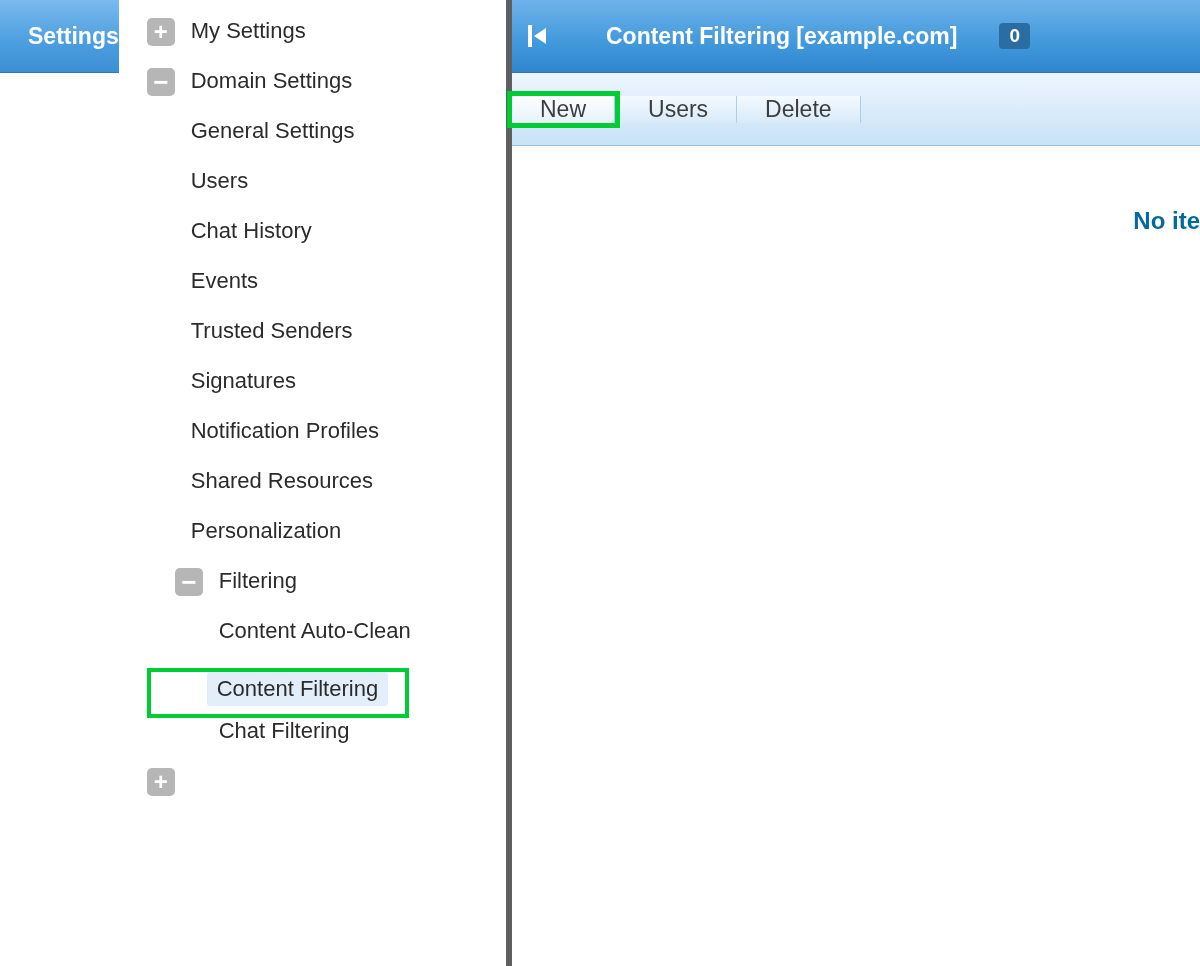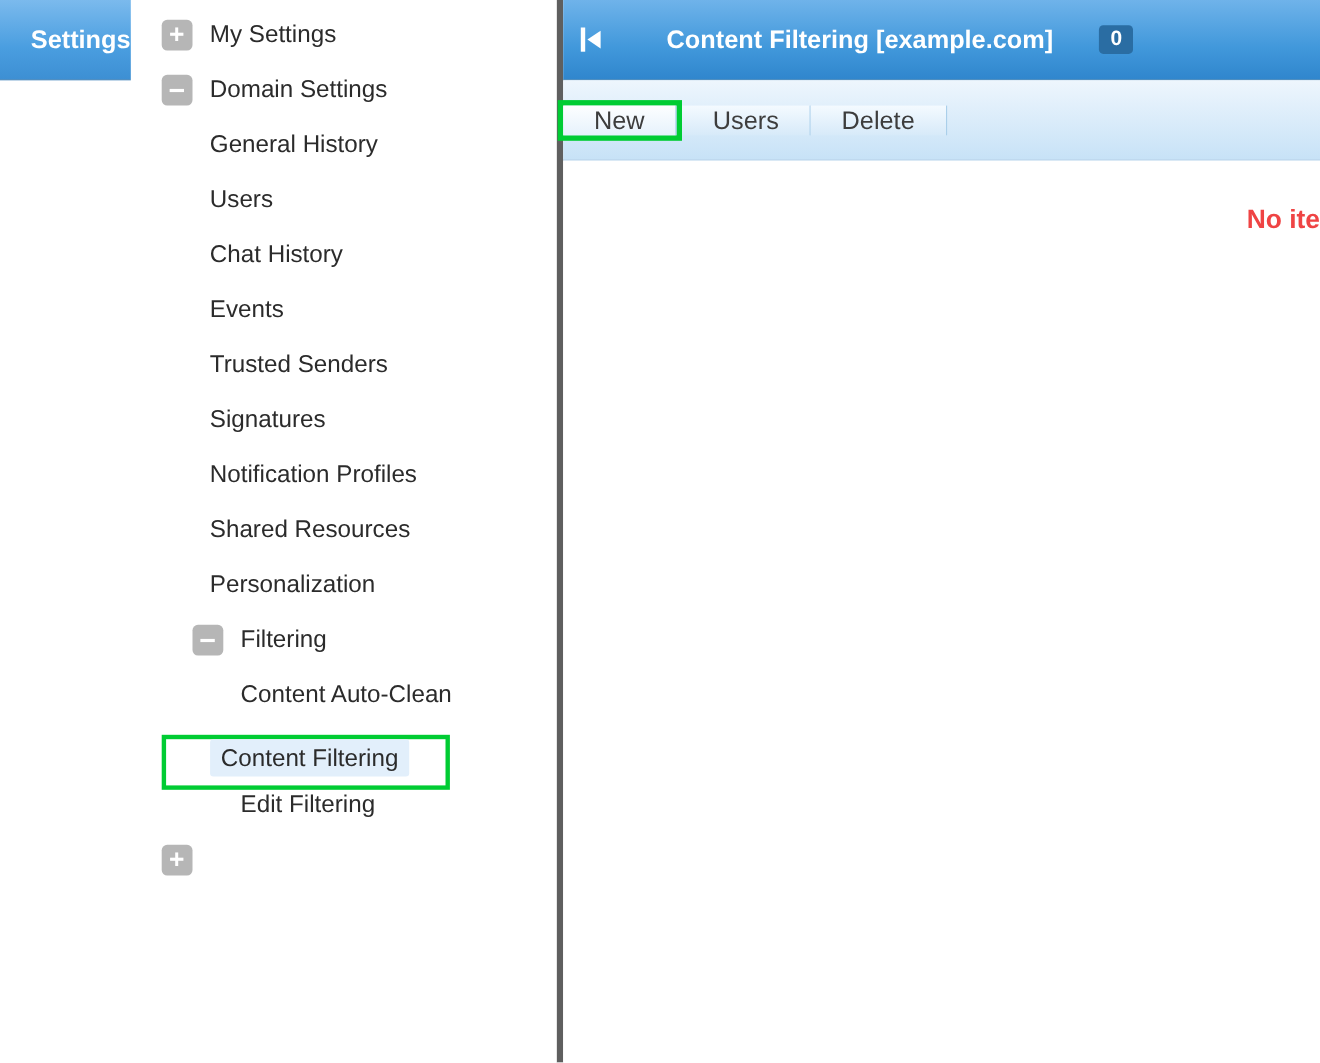--- a/index.html
+++ b/index.html
@@ -57,21 +57,21 @@
     display:flex;align-items:center;justify-content:center;
     padding:0 28px;color:#3d3d3d;font-size:23px;cursor:pointer;
     border-right:1px solid #aacfea;
     background:linear-gradient(#f4faff,#d7eaf9);
   }
   .toolbar-btn.first{background:linear-gradient(#fdfeff,#e6f2fc)}
   .toolbar .green-wrap{border:5px solid #00cc33;margin:-5px 0 -5px -5px}
 
   .content{flex:1;background:#fff;position:relative}
   .empty-msg{
-    position:absolute;right:0;top:40px;color:#ef4444;font-weight:bold;font-size:24px;white-space:nowrap
+    position:absolute;right:0;top:61px;color:#0369a1;font-weight:bold;font-size:24px;white-space:nowrap
   }
 </style>
 </head>
 <body>
 
 <div class="app">
 
   <div class="sidebar">
     <div class="panel-header">
       <span>Settings</span>
@@ -83,21 +83,21 @@
         <span class="toggle-box plus"></span>
         <span class="label">My Settings</span>
       </div>
 
       <div class="tree-item">
         <span class="toggle-box minus"></span>
         <span class="label">Domain Settings</span>
       </div>
 
       <div class="tree-item indent-1">
-        <span class="label">General History</span>
+        <span class="label">General Settings</span>
       </div>
       <div class="tree-item indent-1">
         <span class="label">Users</span>
       </div>
       <div class="tree-item indent-1">
         <span class="label">Chat History</span>
       </div>
       <div class="tree-item indent-1">
         <span class="label">Events</span>
       </div>
@@ -119,26 +119,26 @@
 
       <div class="tree-item" style="padding-left:28px">
         <span class="toggle-box minus"></span>
         <span class="label">Filtering</span>
       </div>
 
       <div class="tree-item indent-2">
         <span class="label">Content Auto-Clean</span>
       </div>
 
-      <div class="tree-item indent-2 highlight-green" style="padding-left:40px;width:262px">
+      <div class="tree-item indent-2 highlight-green" style="padding-left:56px;width:262px">
         <span class="label selected">Content Filtering</span>
       </div>
 
       <div class="tree-item indent-2">
-        <span class="label">Edit Filtering</span>
+        <span class="label">Chat Filtering</span>
       </div>
 
       <div class="tree-item">
         <span class="toggle-box plus"></span>
       </div>
 
     </div>
   </div>
 
   <div class="main">

